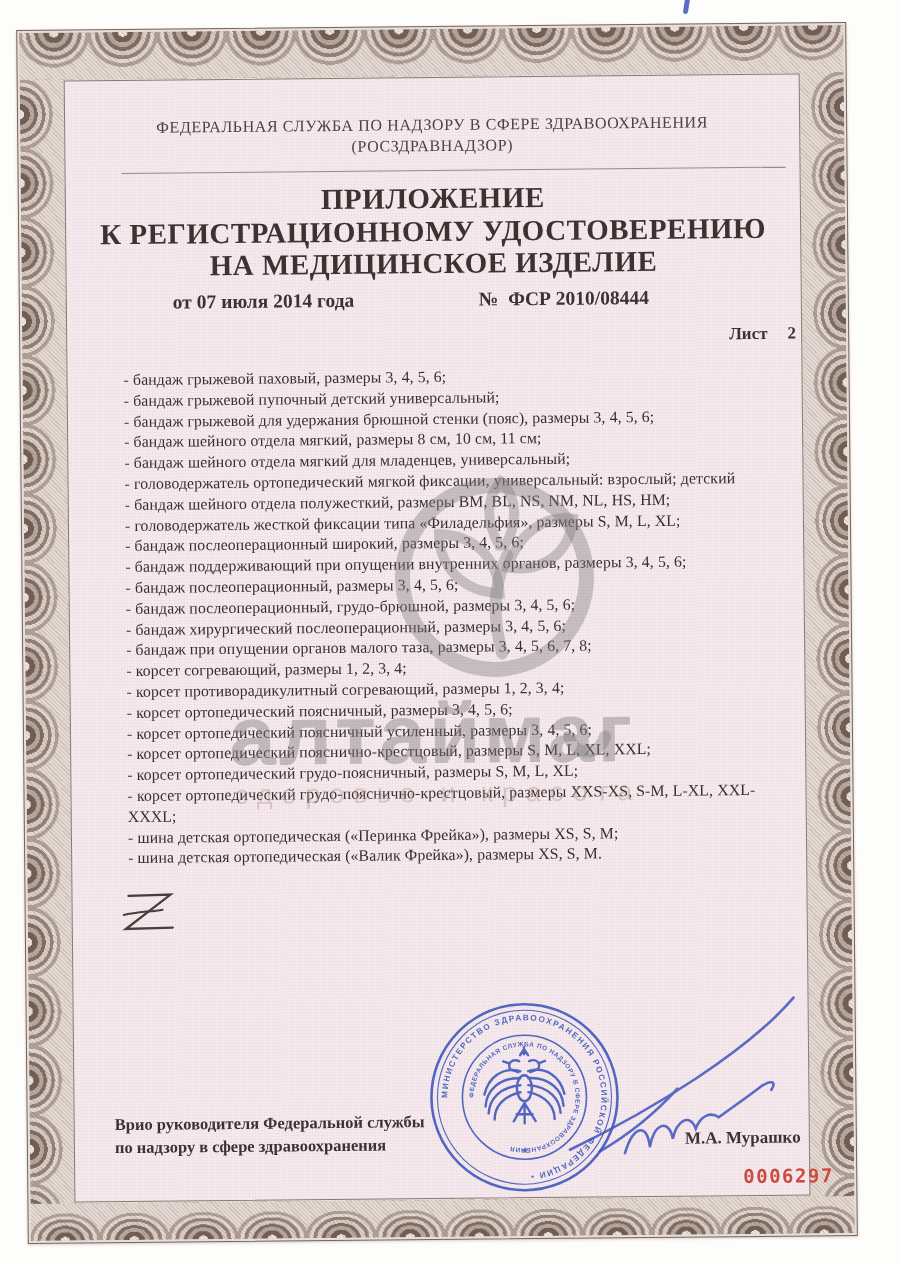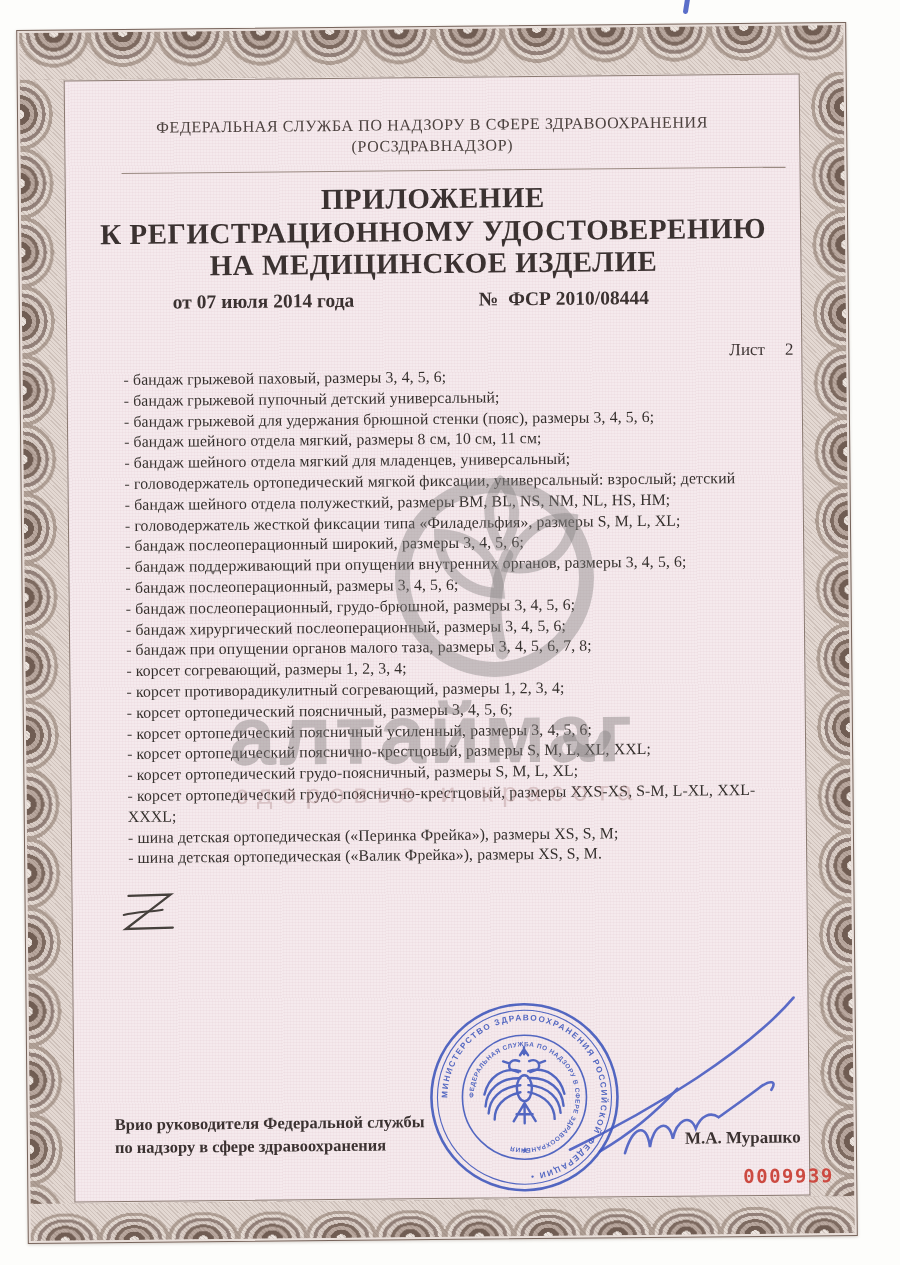--- a/index.html
+++ b/index.html
@@ -66,21 +66,21 @@
   .org{left:0;right:0;top:36px;text-align:center;
     font-size:16px;letter-spacing:.6px;color:#4c423f;line-height:21px;}
   .divider{left:56px;right:14px;top:92px;border-top:1px solid #9a8a82;height:0;}
   .title{left:0;right:0;top:104px;text-align:center;font-weight:bold;
     font-size:29px;line-height:32.5px;letter-spacing:.5px;color:#3b3231;}
   .date-row{left:0;top:211px;right:0;height:24px;font-weight:bold;
     font-size:19.5px;color:#3b3231;}
   .date-row span{position:absolute;white-space:pre;}
   .date-label{left:106px;}
   .number-label{left:412px;}
-  .sheet-row{top:249px;left:662px;font-weight:normal;font-size:17px;color:#3b3231;margin-top:16px;}
+  .sheet-row{top:249px;left:662px;font-weight:bold;font-size:17px;color:#3b3231;}
   .sheet-row .num{margin-left:20px;}
   
   .list{left:56px;top:289px;width:662px;font-size:15.8px;line-height:20.8px;
     color:#35302d;letter-spacing:.1px;}
   .list .item{margin:0;}
   
   .wm{pointer-events:none;}
   .wm-brand{left:158px;top:608px;font-family:"Liberation Sans", sans-serif;
     font-weight:bold;font-size:84px;letter-spacing:3px;color:rgba(124,120,120,.42);}
   .wm-tagline{left:0;right:0;top:700px;text-align:center;
@@ -239,16 +239,16 @@
         <path d="M205,182 c8,-26 22,-32 25,-6 c3,-22 19,-30 23,-8 c4,-18 17,-26 23,-10 c5,-13 15,-17 23,-11 c14,-10 30,-21 42,-30 c10,-7 17,-6 11,3"></path>
       </g>
     </svg>
 
     <div class="abs signer">
       <div>Врио руководителя Федеральной службы</div>
       <div>по надзору в сфере здравоохранения</div>
     </div>
     <div class="abs signer-name">М.А. Мурашко</div>
 
-    <div class="abs serial">0009939</div>
+    <div class="abs serial">0006297</div>
 
   </div>
 </div>
 
 </body></html>

